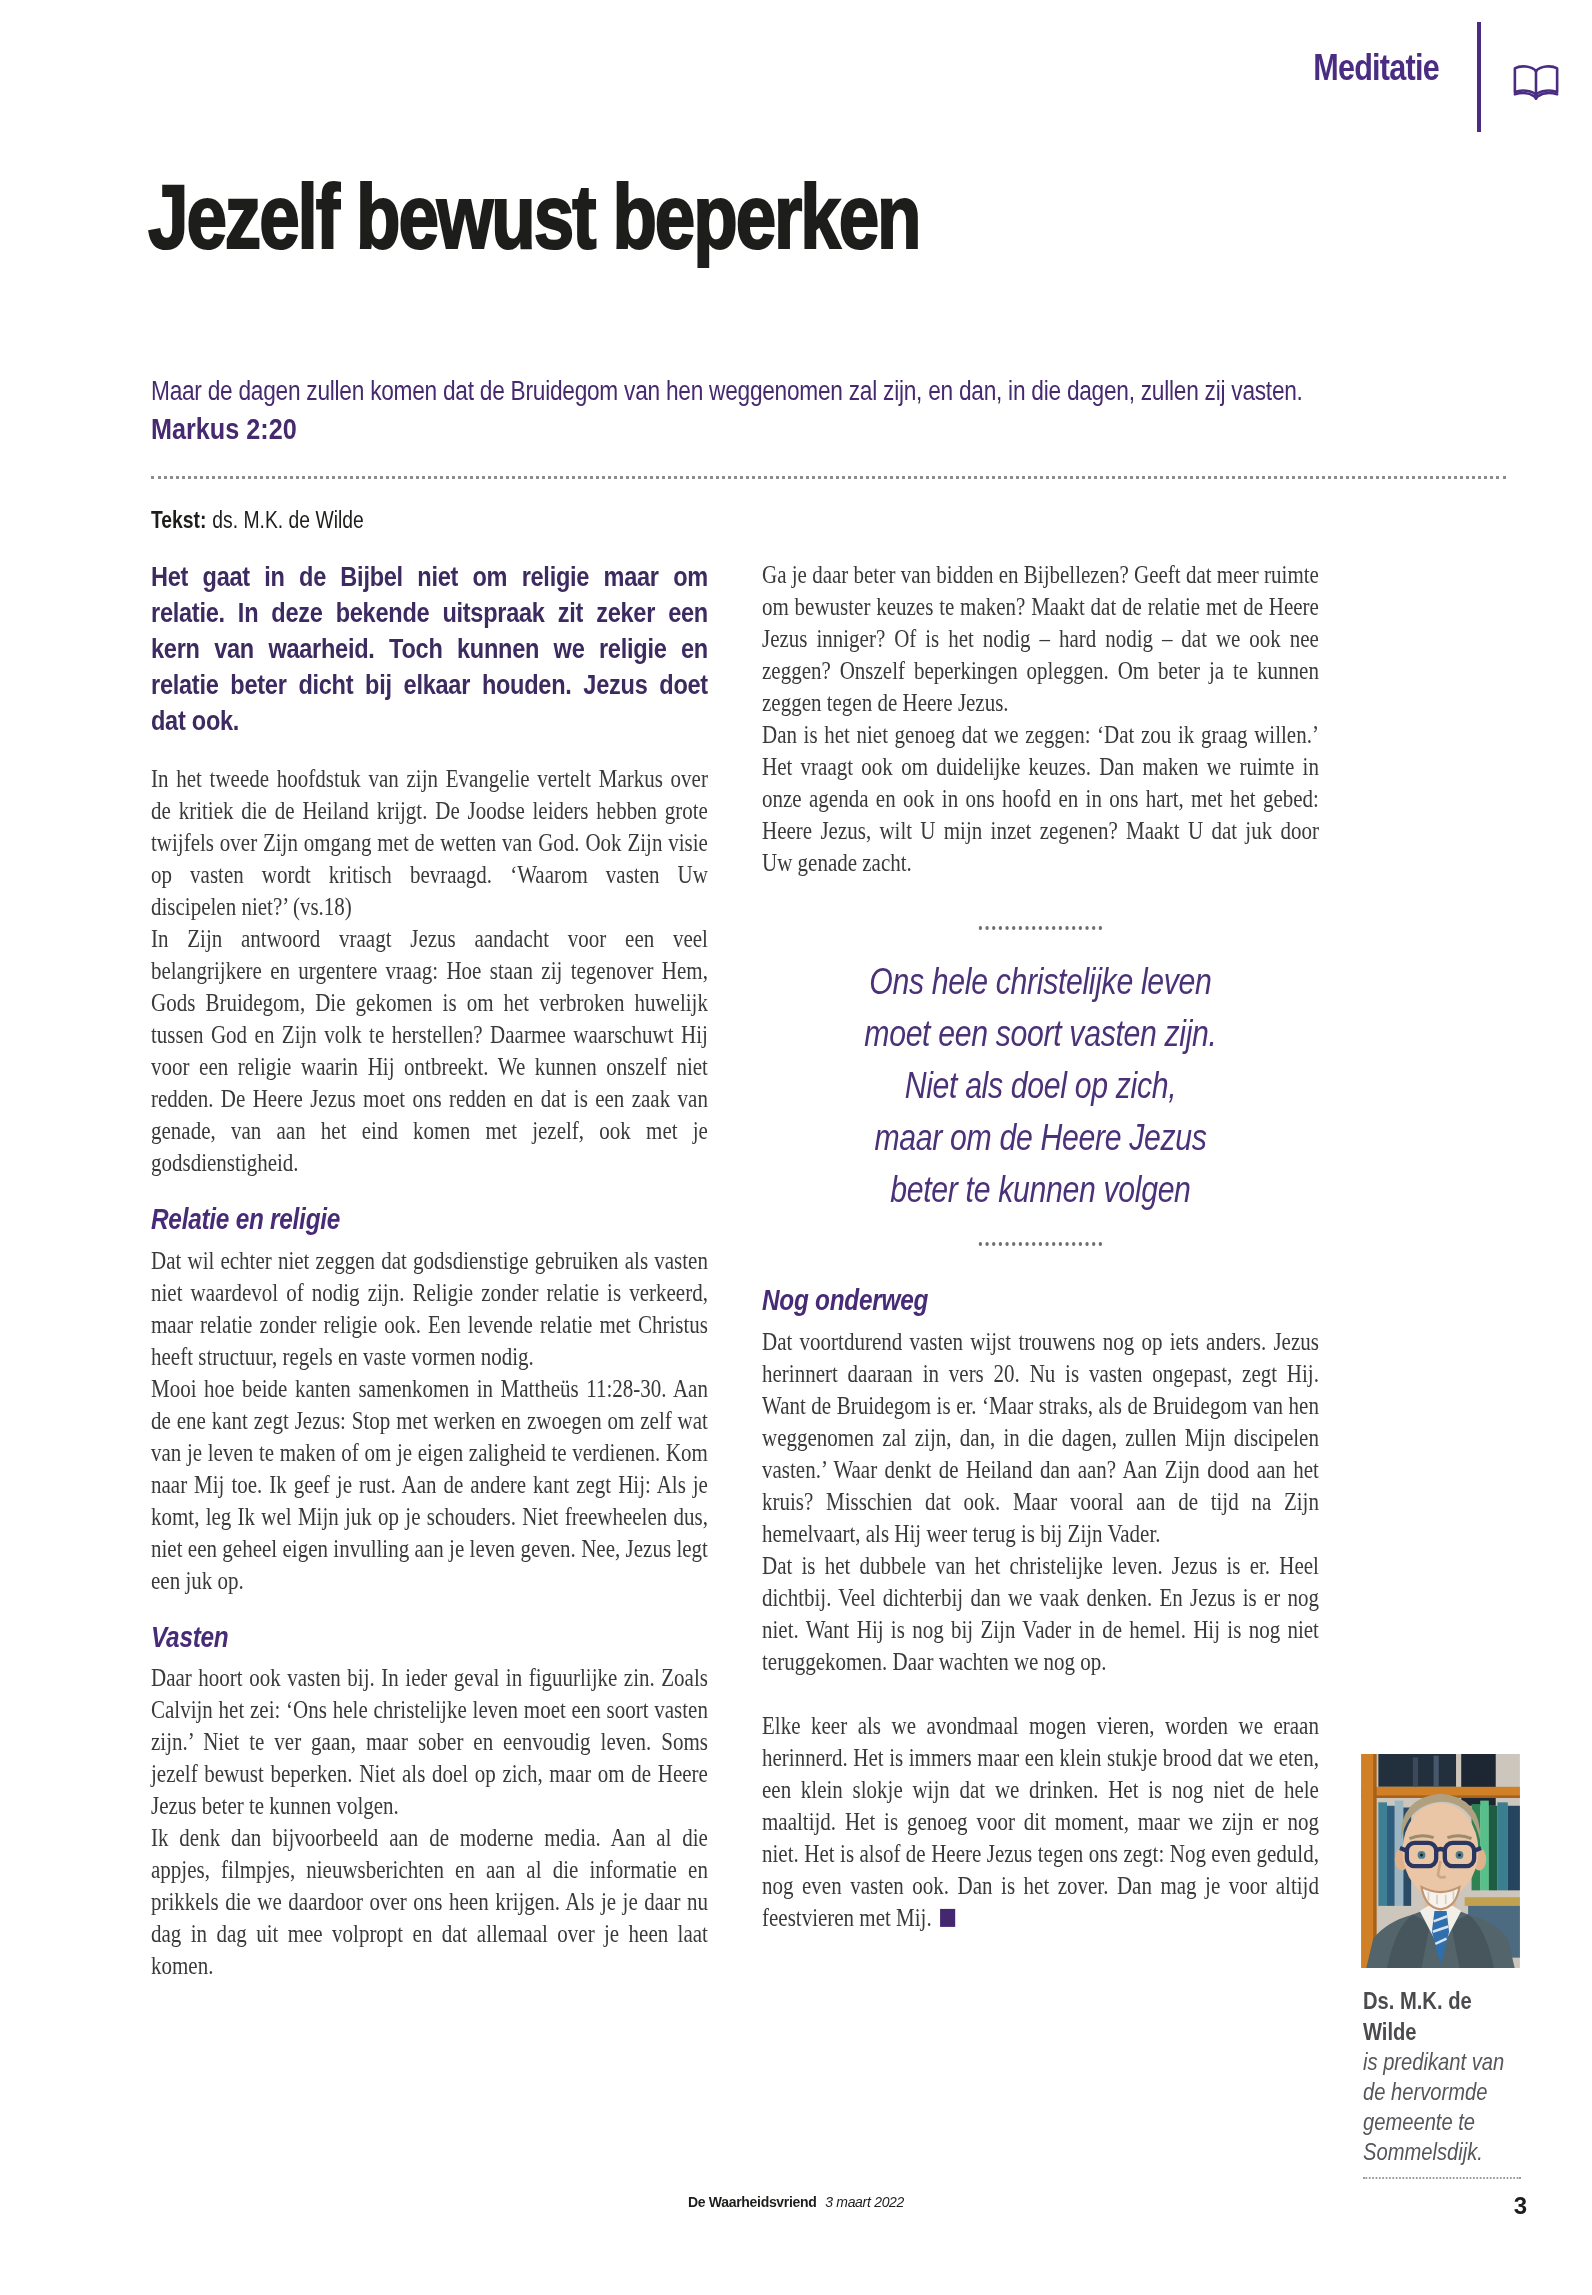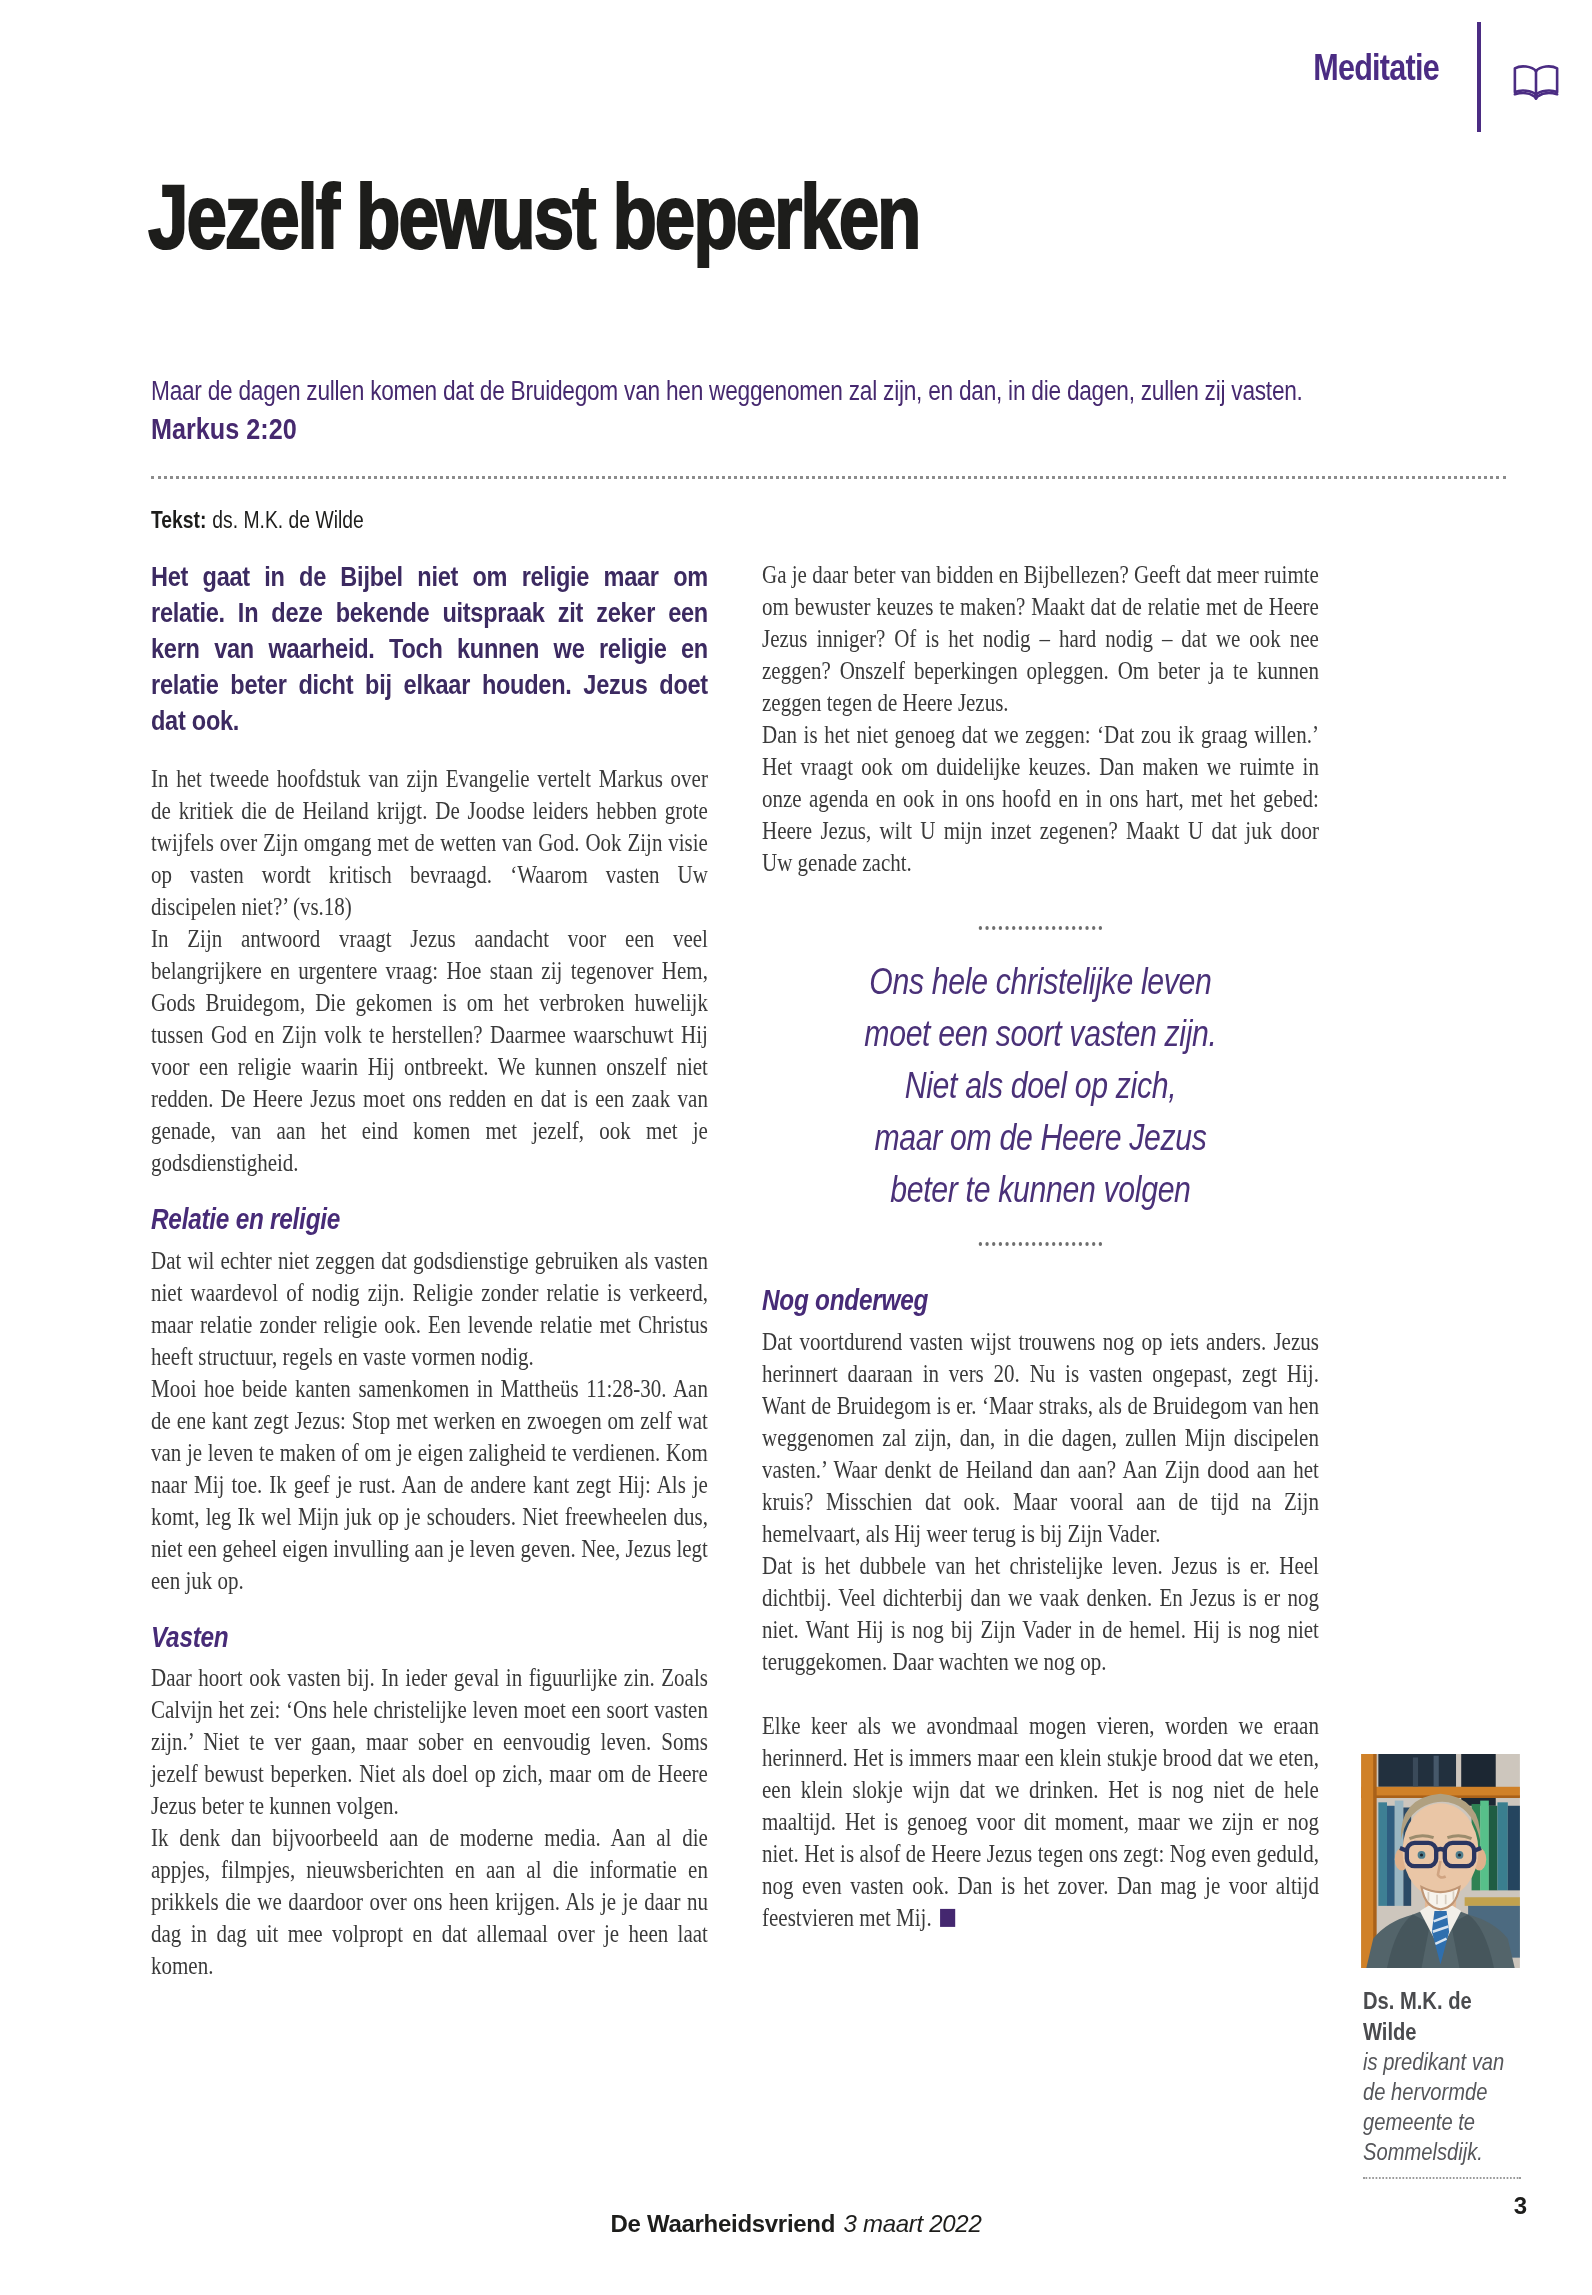--- a/index.html
+++ b/index.html
@@ -122,23 +122,22 @@
     font-size:24px;font-style:italic;line-height:30px;
   }
   .cap-dots{
     margin-top:10.4px;width:188px;height:0;
     border-top:2.6px dotted #9a9a9a;
   }
 
   
   .fcenter{
     position:absolute;top:2194px;left:0;width:100%;
-    text-align:center;font-size:24px;color:#1d1d1b;
+    text-align:center;font-size:14px;color:#1d1d1b;
     letter-spacing:-0.3px;
-    margin-top:16px;
   }
   .fcenter .fmag{font-weight:700;}
   .fcenter .fdate{font-style:italic;margin-left:8.6px;}
   .fpage{
     position:absolute;top:2192px;right:65px;
     font-size:24px;color:#1d1d1b;font-weight:700;
   }
 </style>
 </head>
 <body>

